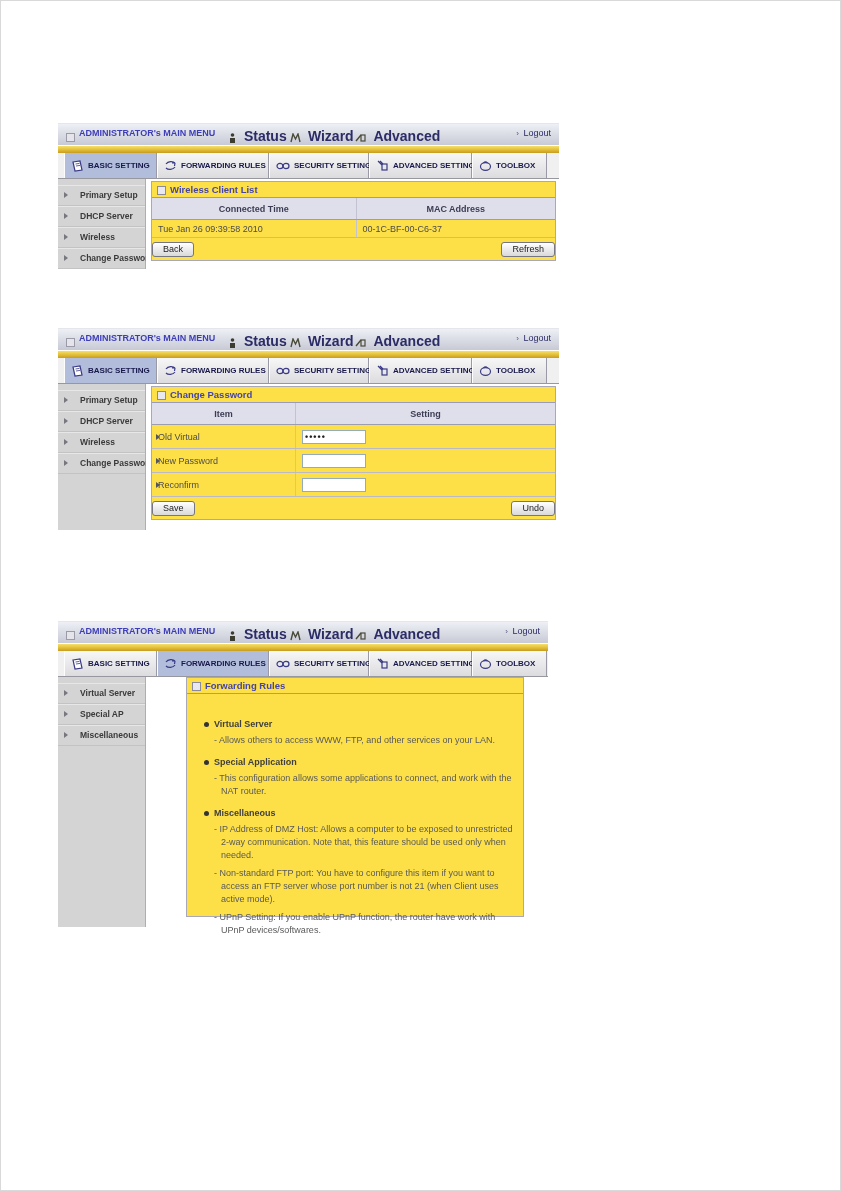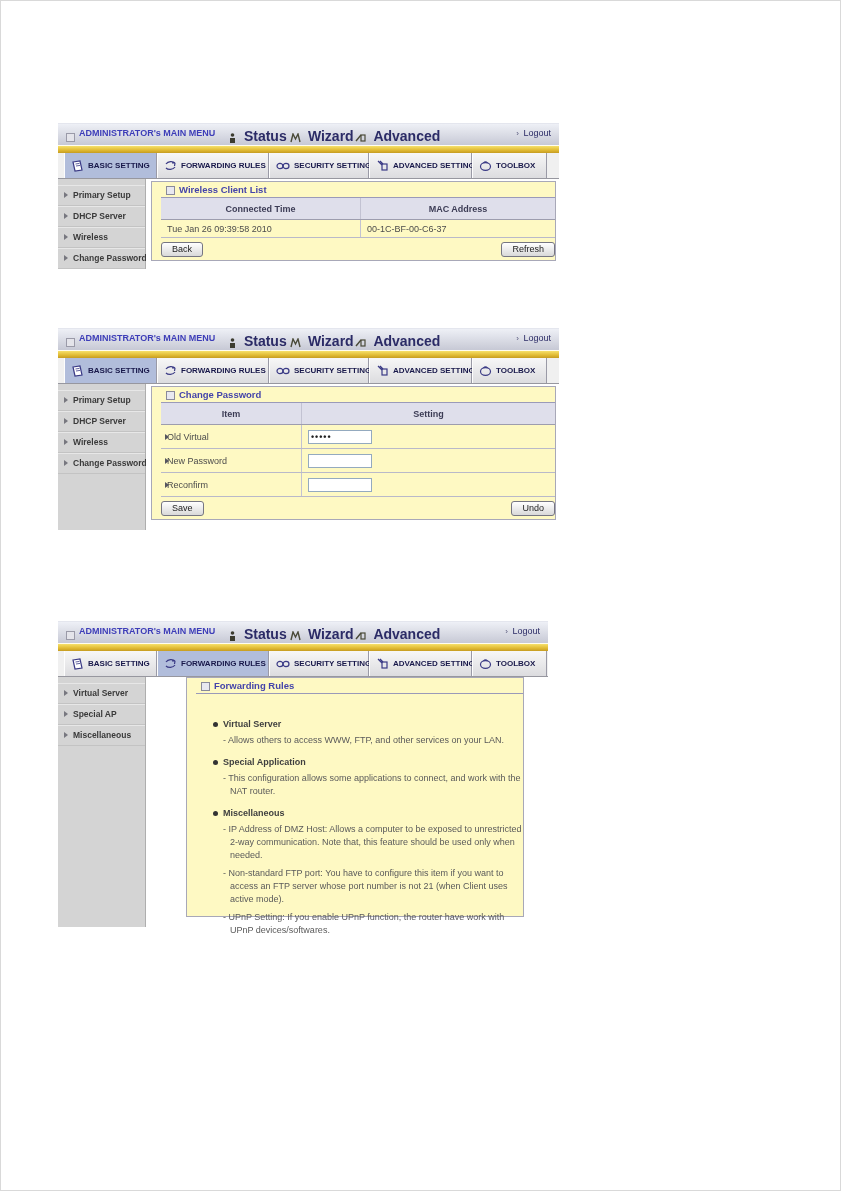--- a/index.html
+++ b/index.html
@@ -33,28 +33,28 @@
        background:linear-gradient(#f7f7f7,#dcdcdf);font-size:8px;font-weight:bold;color:#18184a;white-space:nowrap;cursor:pointer;box-sizing:border-box;}
   .tab.active{background:#b1bddb;}
   .tab .ticon{flex:0 0 auto;}
   .tab-lead{width:6px;background:#f0f0f0;}
   .tab-fill{flex:1;background:#f0f0f0;}
 
   
   .shotbody{display:flex;box-sizing:border-box;}
   #shot1 .shotbody{height:90px;} #shot2 .shotbody{height:146px;} #shot3 .shotbody{height:250px;}
   .sidebar{width:88px;background:#d4d4d4;border-right:1px solid #aeaeae;box-sizing:border-box;padding-top:6px;}
-  .side-item{position:relative;height:20px;line-height:20px;padding-left:15px;font-size:8.5px;font-weight:bold;color:#3a3a3a;
+  .side-item{position:relative;height:20px;line-height:20px;padding-left:22px;font-size:8.5px;font-weight:bold;color:#3a3a3a;
              border-bottom:1px solid #c3c3c3;box-shadow:inset 0 1px 0 #e7e7e7;cursor:pointer;white-space:nowrap;}
   .side-arrow{position:absolute;left:6px;top:7px;width:0;height:0;border-left:4px solid #77777f;
               border-top:3px solid transparent;border-bottom:3px solid transparent;}
   .content{flex:1;background:#fff;position:relative;}
 
   
-  .panel{position:absolute;border:1px solid #a8a8b8;background:#fef9c3;box-sizing:border-box;padding-left:9px;}
+  .panel{position:absolute;border:1px solid #a8a8b8;background:#fde047;box-sizing:border-box;}
   #shot1 .panel{left:5px;top:2px;width:405px;}
   #shot2 .panel{left:5px;top:2px;width:405px;}
   #shot3 .panel{left:40px;top:0px;width:338px;height:240px;}
   .ptitle{position:relative;height:15px;line-height:15px;padding-left:18px;font-size:9.5px;font-weight:bold;color:#4444aa;
           border-bottom:1px solid #9a9ab9;white-space:nowrap;}
   .ptitle .psq{position:absolute;left:5px;top:4px;width:7px;height:7px;border:1px solid #8a8a9a;background:#e8e8f0;}
 
   
   .tbl{width:100%;border-collapse:collapse;table-layout:fixed;}
   .tbl th{background:#dfdfeb;border-bottom:1px solid #9d9dae;font-size:9px;font-weight:bold;color:#3c3c55;height:19px;text-align:center;}

